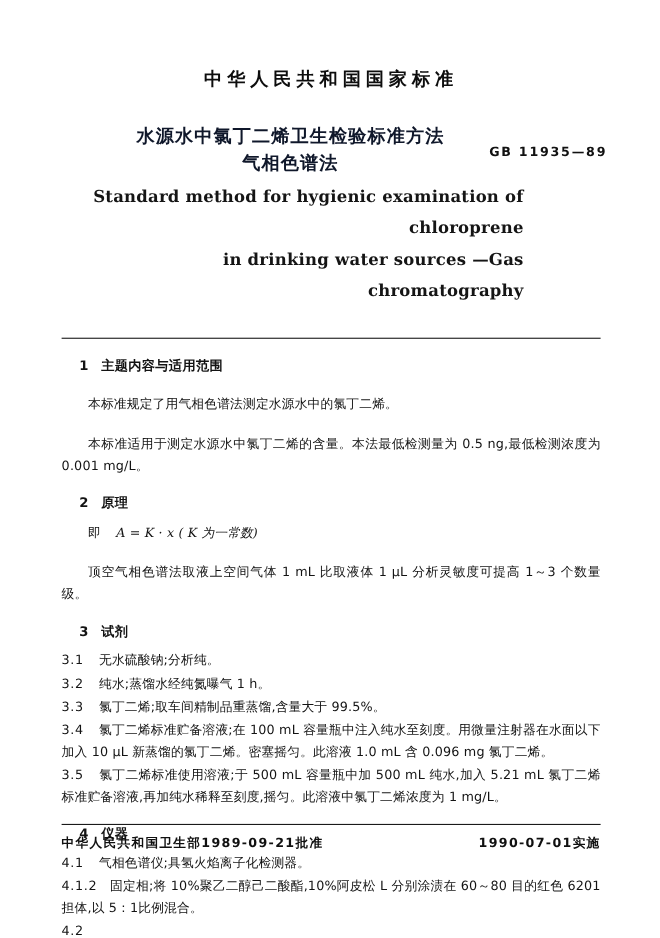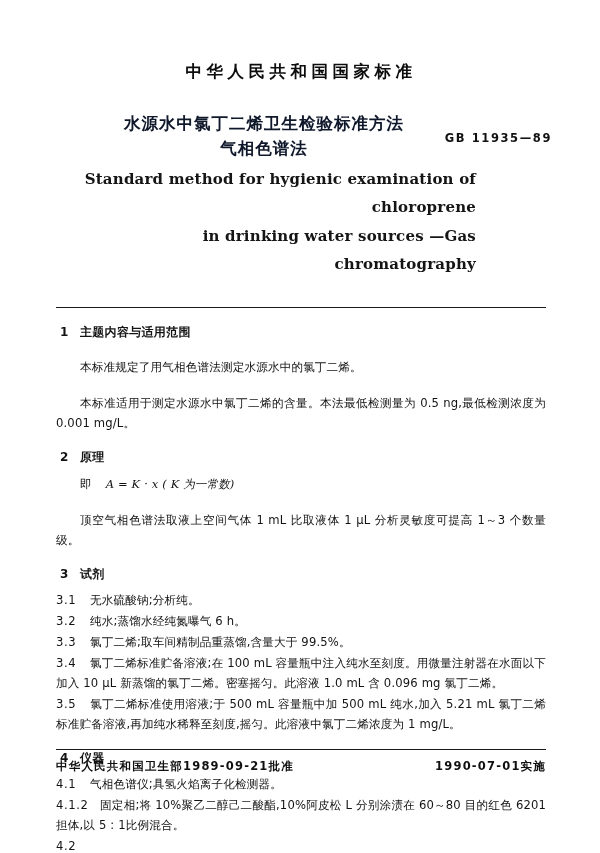--- a/index.html
+++ b/index.html
@@ -96,21 +96,21 @@
   
   .body-area {
     margin-top: 14px;
     font-size: 11.6px;
     line-height: 1.72;
     color: #131313;
   }
   .sec-head {
     font-weight: bold;
     font-size: 12px;
-    margin: 13px 0 7px 4px;
+    margin: 13px 0 7px 16px;
     letter-spacing: 0.3px;
   }
   .sec-head .num {
     display: inline-block;
     width: 20px;
   }
   .para {
     text-indent: 24px;
     text-align: justify;
     margin: 16px 0 1px 0;
@@ -212,21 +212,21 @@
       </p>
       <p class="para">顶空气相色谱法取液上空间气体 1 mL 比取液体 1 μL 分析灵敏度可提高 1～3 个数量级。</p>
 
       <div class="sec-head">
         <span class="num">3</span><span>试剂</span>
       </div>
       <p class="item">
         <span class="lbl">3.1</span><span>无水硫酸钠;分析纯。</span>
       </p>
       <p class="item">
-        <span class="lbl">3.2</span><span>纯水;蒸馏水经纯氮曝气 6 h。</span>
+        <span class="lbl">3.2</span><span>纯水;蒸馏水经纯氮曝气 1 h。</span>
       </p>
       <p class="item">
         <span class="lbl">3.3</span><span>氯丁二烯;取车间精制品重蒸馏,含量大于 99.5%。</span>
       </p>
       <p class="item">
         <span class="lbl">3.4</span><span>氯丁二烯标准贮备溶液;在 100 mL 容量瓶中注入纯水至刻度。用微量注射器在水面以下加入 10 μL 新蒸馏的氯丁二烯。密塞摇匀。此溶液 1.0 mL 含 0.096 mg 氯丁二烯。</span>
       </p>
       <p class="item">
         <span class="lbl">3.5</span><span>氯丁二烯标准使用溶液;于 500 mL 容量瓶中加 500 mL 纯水,加入 5.21 mL 氯丁二烯标准贮备溶液,再加纯水稀释至刻度,摇匀。此溶液中氯丁二烯浓度为 1 mg/L。</span>
       </p>

